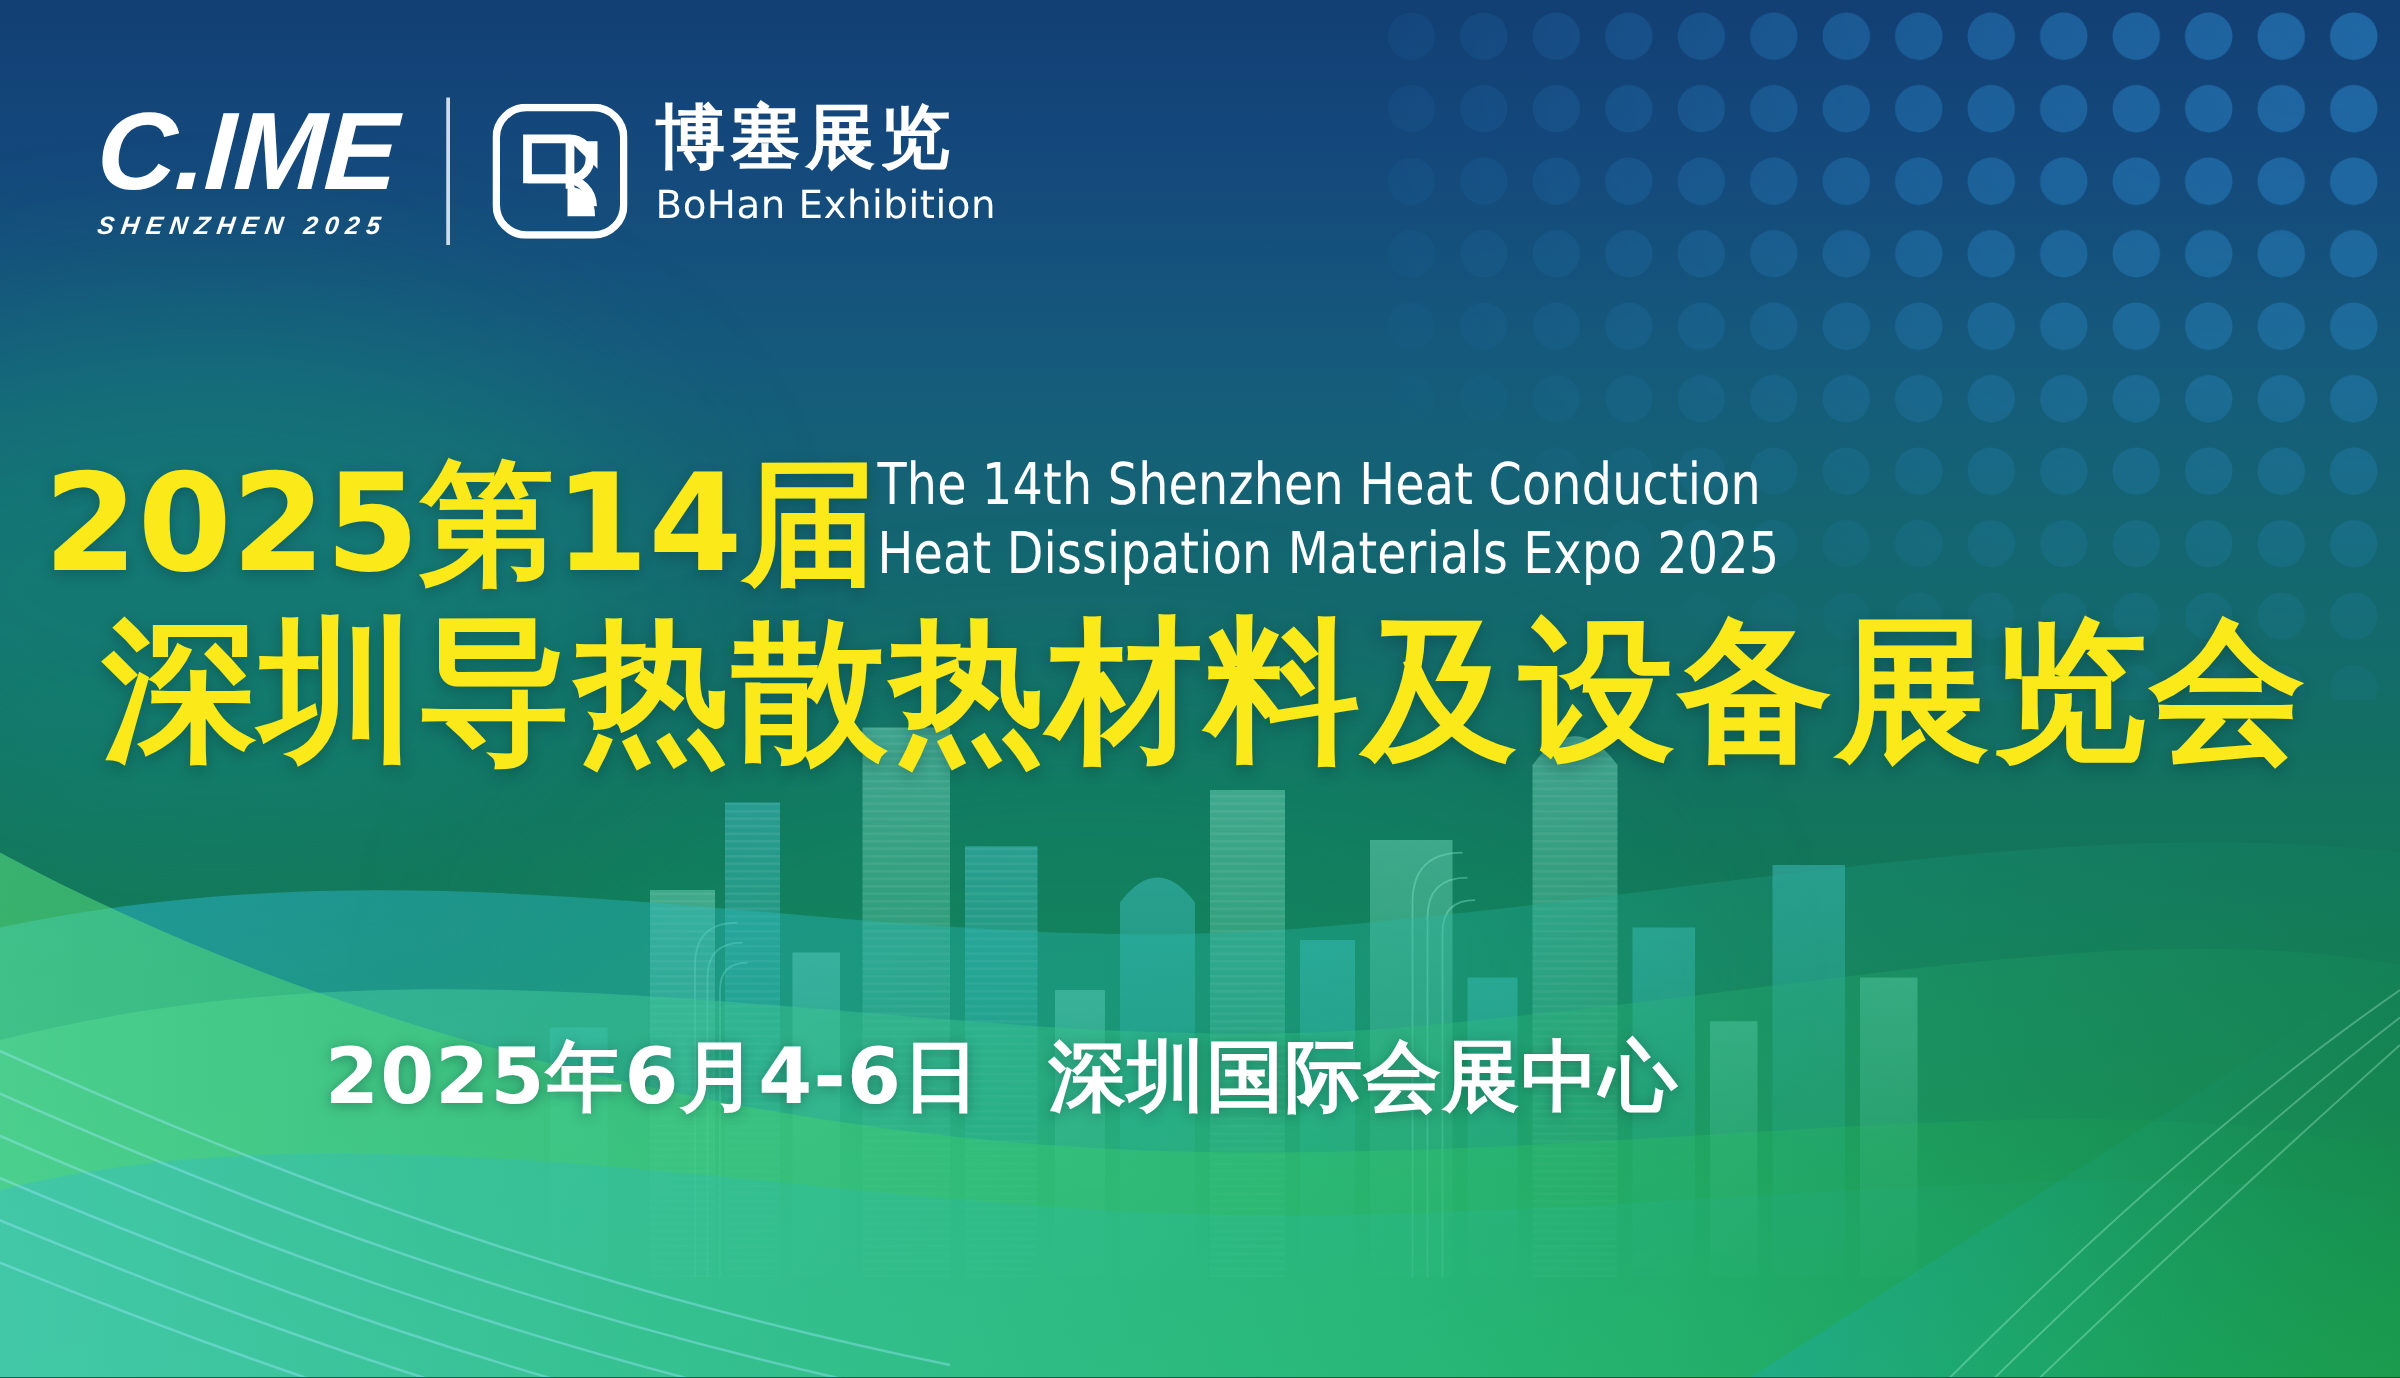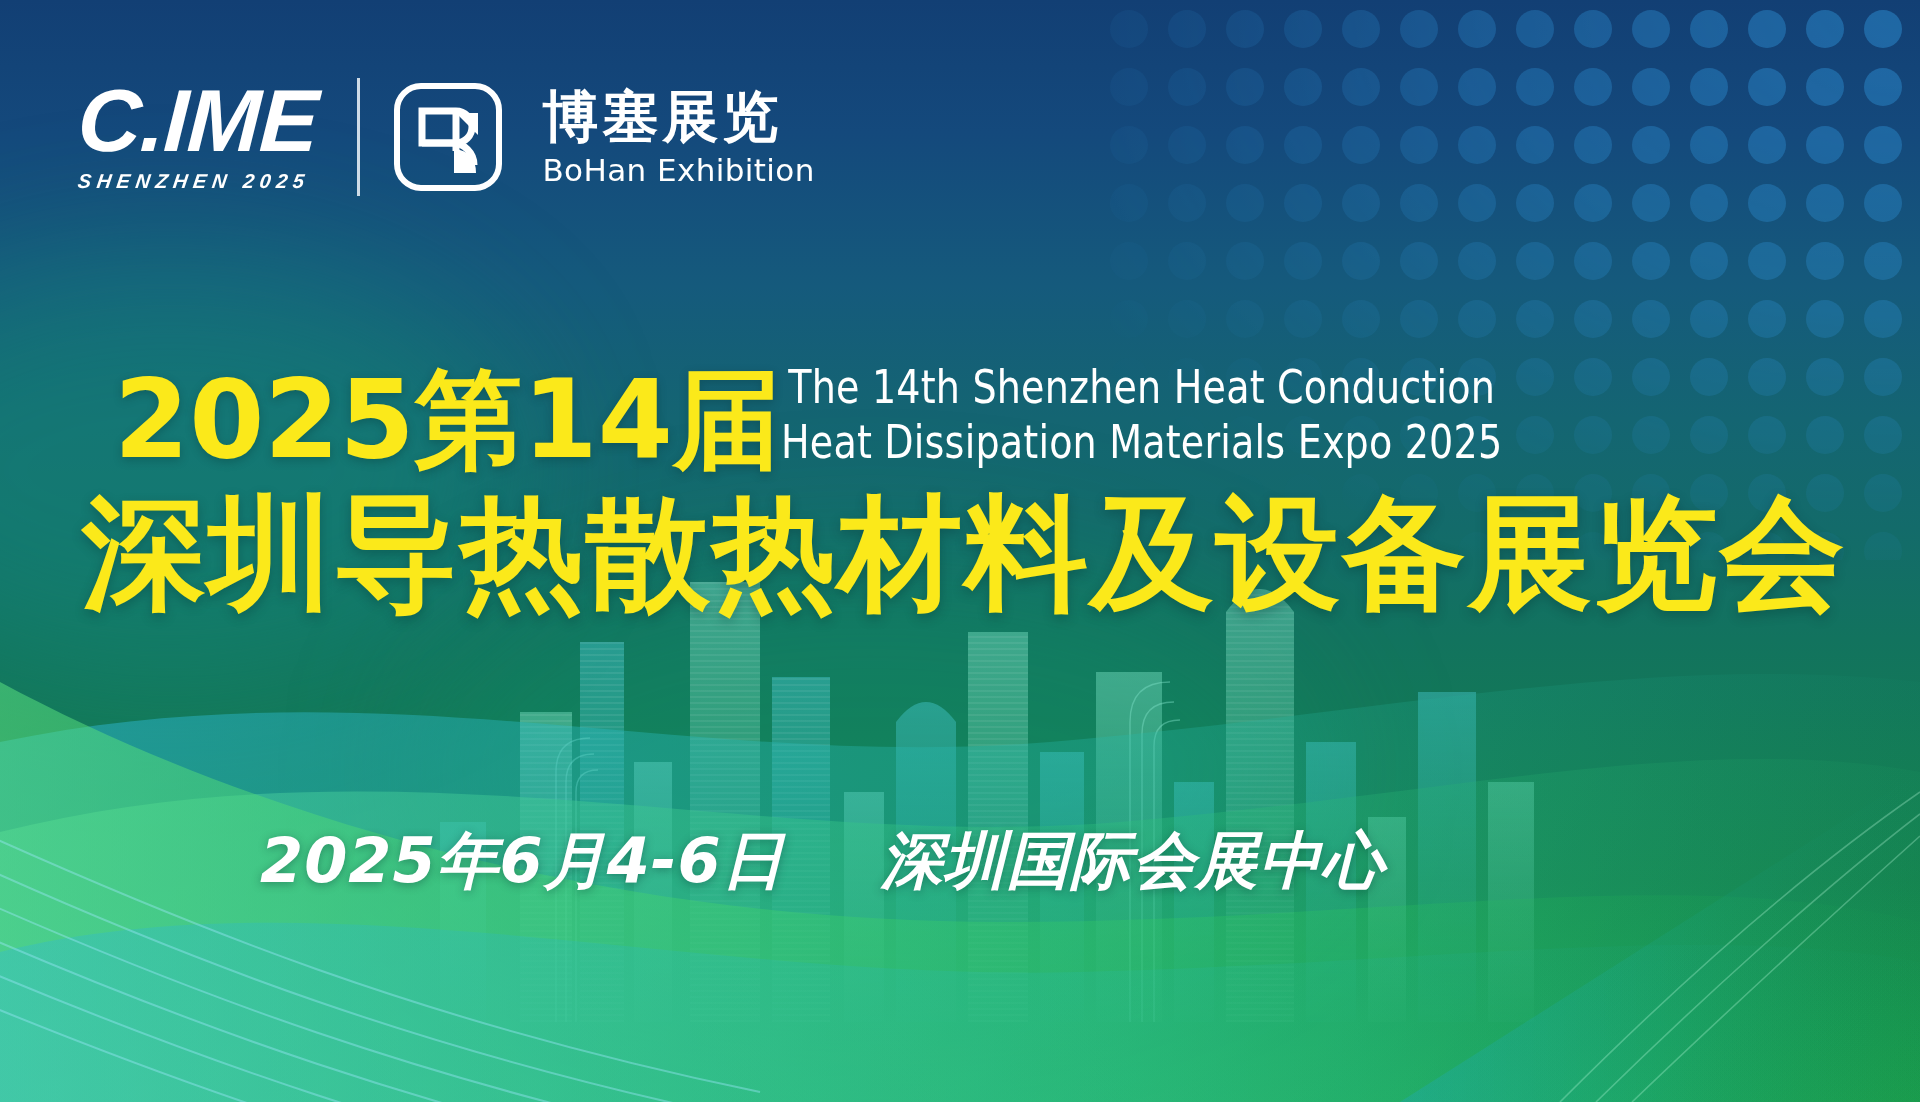--- a/index.html
+++ b/index.html
@@ -45,35 +45,35 @@
     letter-spacing:-1px;font-family:"Liberation Sans",sans-serif;
     transform:skewX(-3deg);
   }
   .cime-sub{
     margin-top:8px;font-size:20px;font-weight:900;font-style:italic;color:#ffffff;
     letter-spacing:5.5px;transform:skewX(-8deg);font-family:"Liberation Sans",sans-serif;
   }
 
   .divider{width:3px;height:118px;background:#dfe8f0;margin:0 34px 0 40px;opacity:.92;}
 
-  .bohan{display:flex;align-items:center;gap:40px;}
+  .bohan{display:flex;gap:22px;}
   .bohan-mark{width:108px;height:108px;flex:0 0 auto;}
   .bohan-text{display:flex;flex-direction:column;align-items:flex-start;}
   .bohan-cn{
     font-size:56px;line-height:1;font-weight:700;color:#ffffff;letter-spacing:4px;
     font-family:"DejaVu Sans",sans-serif;
   }
   .bohan-en{
     margin-top:10px;font-size:31px;line-height:1;color:#ffffff;letter-spacing:.4px;
     font-family:"DejaVu Sans",sans-serif;font-weight:400;
   }
 
   
   .headline{position:absolute;left:0;right:0;top:360px;z-index:20;}
-  .row1{display:flex;align-items:flex-end;padding-left:114px;text-align:center;}
+  .row1{display:flex;align-items:flex-end;padding-left:35px;}
   .cn-big{
     font-size:108px;line-height:1;font-weight:900;color:#fbe91a;letter-spacing:0px;
     font-family:"DejaVu Sans",sans-serif;white-space:nowrap;
     text-shadow:0 3px 10px rgba(0,40,40,.28);
   }
   .en-block{padding-bottom:4px;}
   .en-line{
     font-size:46px;line-height:1.2;color:#ffffff;font-weight:400;letter-spacing:.2px;
     white-space:nowrap;font-family:"DejaVu Sans Condensed","DejaVu Sans",sans-serif;
     transform:scaleX(.92);transform-origin:left center;
@@ -81,21 +81,21 @@
 
   .row2{
     margin-top:14px;padding-left:82px;
     font-size:124px;line-height:1.05;font-weight:900;color:#fbe91a;
     letter-spacing:2px;white-space:nowrap;font-family:"DejaVu Sans",sans-serif;
     text-shadow:0 4px 12px rgba(0,40,40,.30);
   }
 
   
   .footer{
-    position:absolute;left:260px;bottom:210px;z-index:20;display:flex;align-items:flex-end;gap:96px;font-style:italic;
+    position:absolute;left:260px;bottom:210px;z-index:20;display:flex;align-items:flex-end;gap:54px;
   }
   .f-item{
     font-size:62px;line-height:1;color:#ffffff;font-weight:700;white-space:nowrap;
     font-family:"DejaVu Sans",sans-serif;letter-spacing:1px;
     text-shadow:0 2px 10px rgba(0,40,40,.35);
   }
 </style>
 </head>
 <body>
 

